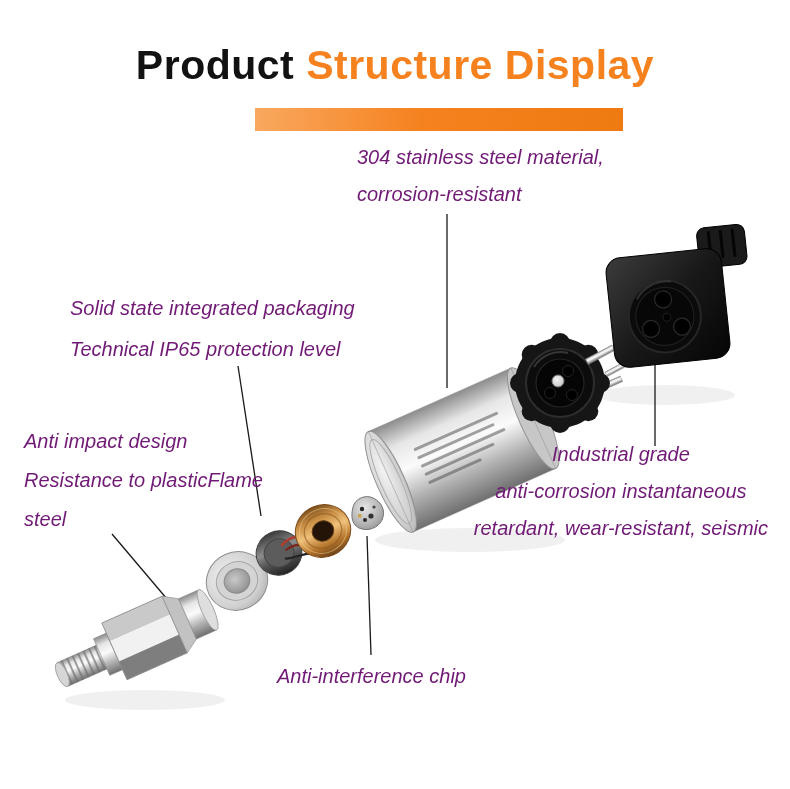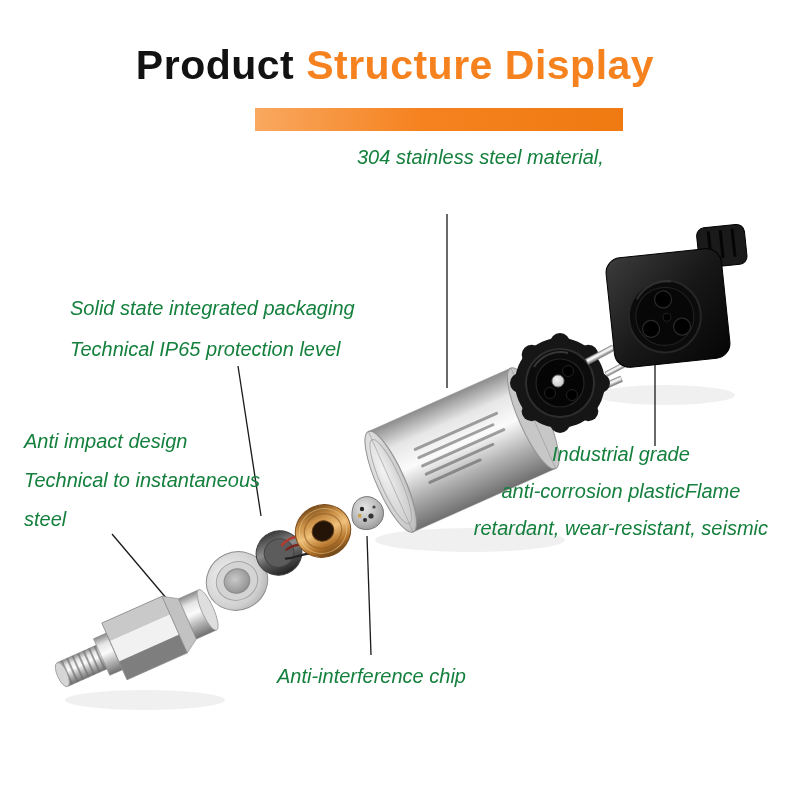--- a/index.html
+++ b/index.html
@@ -13,21 +13,21 @@
     font-size:41px;font-weight:800;letter-spacing:0.5px;z-index:3;
   }
   .title-black{color:#121212;}
   .title-orange{color:#f5821f;}
   .title-bar{
     position:absolute;left:255px;top:108px;width:368px;height:23px;
     background:linear-gradient(90deg,#f9a85f 0%,#f5821f 45%,#ef7a12 100%);
     z-index:2;
   }
   .anno{
-    position:absolute;color:#15803d;font-style:italic;font-weight:500;
+    position:absolute;color:#701a75;font-style:italic;font-weight:500;
     font-size:20px;z-index:3;white-space:nowrap;
   }
   .anno div{line-height:37px;}
   .anno-stainless{left:357px;top:139px;}
   .anno-packaging{left:70px;top:288px;}
   .anno-packaging div{line-height:41px;}
   .anno-damping{left:24px;top:422px;}
   .anno-damping div{line-height:39px;}
   .anno-industrial{right:22px;top:436px;text-align:center;}
   .anno-industrial div{line-height:37px;}
@@ -39,36 +39,37 @@
 
 <div class="stage">
 
   <div class="title-wrap">
     <span class="title-black">Product </span><span class="title-orange">Structure Display</span>
   </div>
   <div class="title-bar"></div>
 
   <div class="anno anno-stainless">
     <div>304 stainless steel material,</div>
+    <div>corrosion-resistant</div>
   </div>
 
   <div class="anno anno-packaging">
     <div>Solid state integrated packaging</div>
     <div>Technical IP65 protection level</div>
   </div>
 
   <div class="anno anno-damping">
     <div>Anti impact design</div>
-    <div>Technical to instantaneous</div>
+    <div>Resistance to plasticFlame</div>
     <div>steel</div>
   </div>
 
   <div class="anno anno-industrial">
     <div>Industrial grade</div>
-    <div>anti-corrosion plasticFlame</div>
+    <div>anti-corrosion instantaneous</div>
     <div>retardant, wear-resistant, seismic</div>
   </div>
 
   <div class="anno anno-chip">
     <div>Anti-interference chip</div>
   </div>
 
   <svg width="790" height="789" viewBox="0 0 790 789">
     <defs>
       <linearGradient id="silverV" x1="0" y1="0" x2="0" y2="1">

